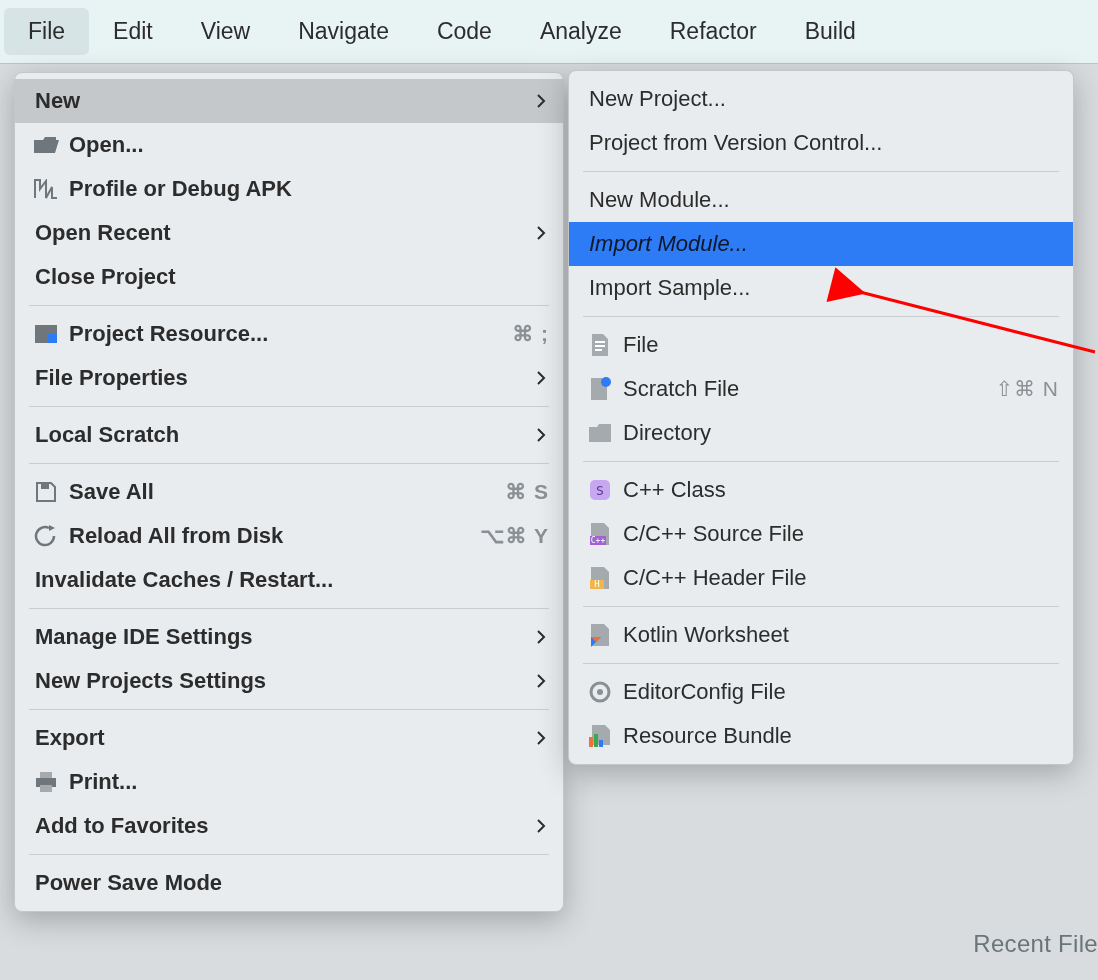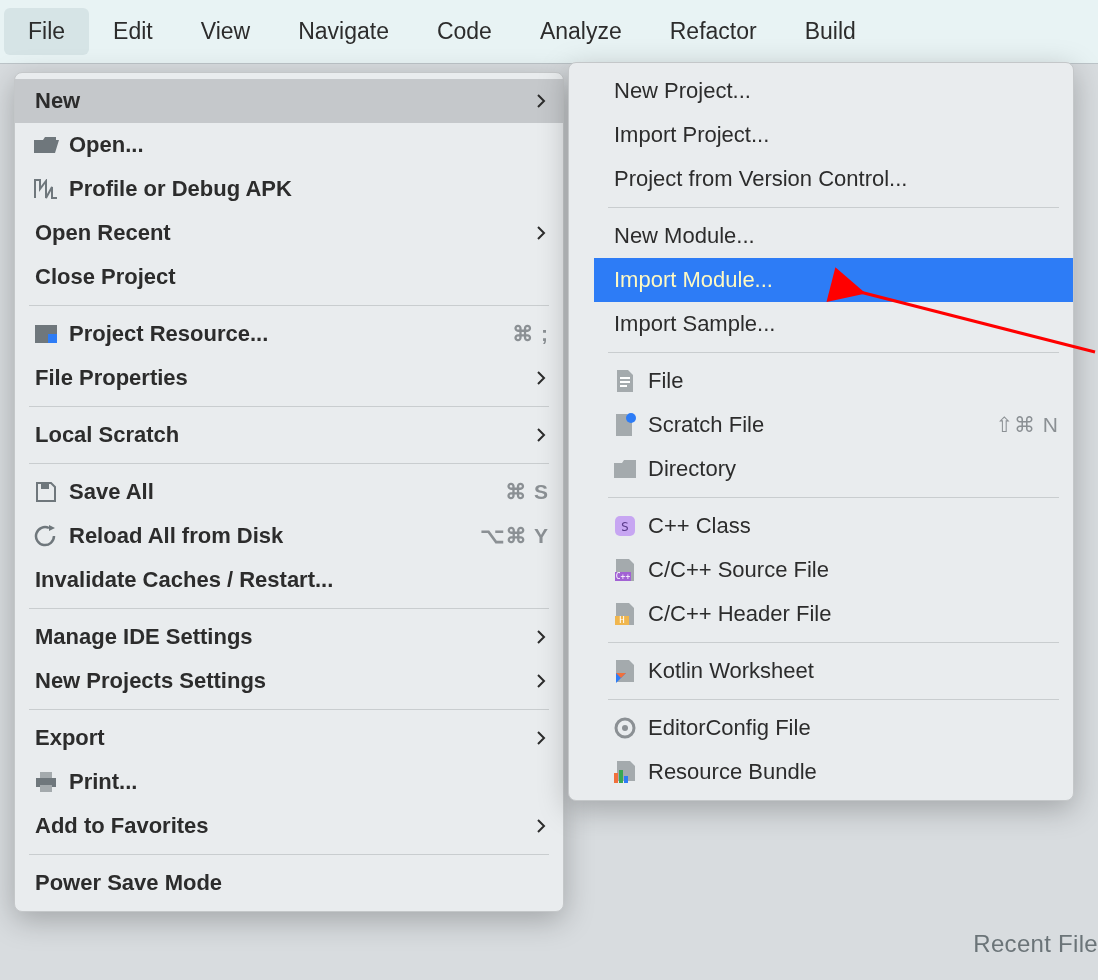--- a/index.html
+++ b/index.html
@@ -33,31 +33,31 @@
   
   .menu {
     position: absolute;
     background: #e9ecee;
     border: 1px solid #c4c7c9;
     border-radius: 8px;
     box-shadow: 0 8px 30px rgba(0,0,0,.25);
     padding: 6px 0;
   }
   .menu-file { left: 14px; top: 72px; width: 550px; font-weight: bold; }
-  .menu-new  { left: 568px; top: 62px; width: 506px; padding-left: 25px; }
+  .menu-new  { left: 568px; top: 70px; width: 506px; }
 
   .menu-row {
     display: flex;
     align-items: center;
     height: 44px;
     padding: 0 14px 0 14px;
     cursor: default;
   }
   .menu-row.hovered   { background: #c5c8cb; }
-  .menu-row.selected  { background: #2d7cf6; color: #fef9c3; }
+  .menu-row.selected  { background: #2d7cf6; color: #0f172a; font-style: italic; }
   .menu-sep { height: 1px; background: #c9cdcf; margin: 6px 14px; }
 
   .mi-icon {
     width: 34px; height: 30px;
     display: flex; align-items: center; justify-content: center;
     flex-shrink: 0;
   }
   .mi-noicon { width: 0px; }
   .mi-label { flex: 0 0 auto; padding-left: 6px; }
   .mi-spacer { flex: 1 1 auto; }
@@ -284,24 +284,20 @@
 </div>
 
 <div class="menu menu-new">
 
   <div class="menu-row">
     <span class="mi-icon mi-noicon"></span>
     <span class="mi-label">New Project...</span>
   </div>
   <div class="menu-row">
     <span class="mi-icon mi-noicon"></span>
-    <span class="mi-label">Import Project...</span>
-  </div>
-  <div class="menu-row">
-    <span class="mi-icon mi-noicon"></span>
     <span class="mi-label">Project from Version Control...</span>
   </div>
 
   <div class="menu-sep"></div>
 
   <div class="menu-row">
     <span class="mi-icon mi-noicon"></span>
     <span class="mi-label">New Module...</span>
   </div>
   <div class="menu-row selected">

